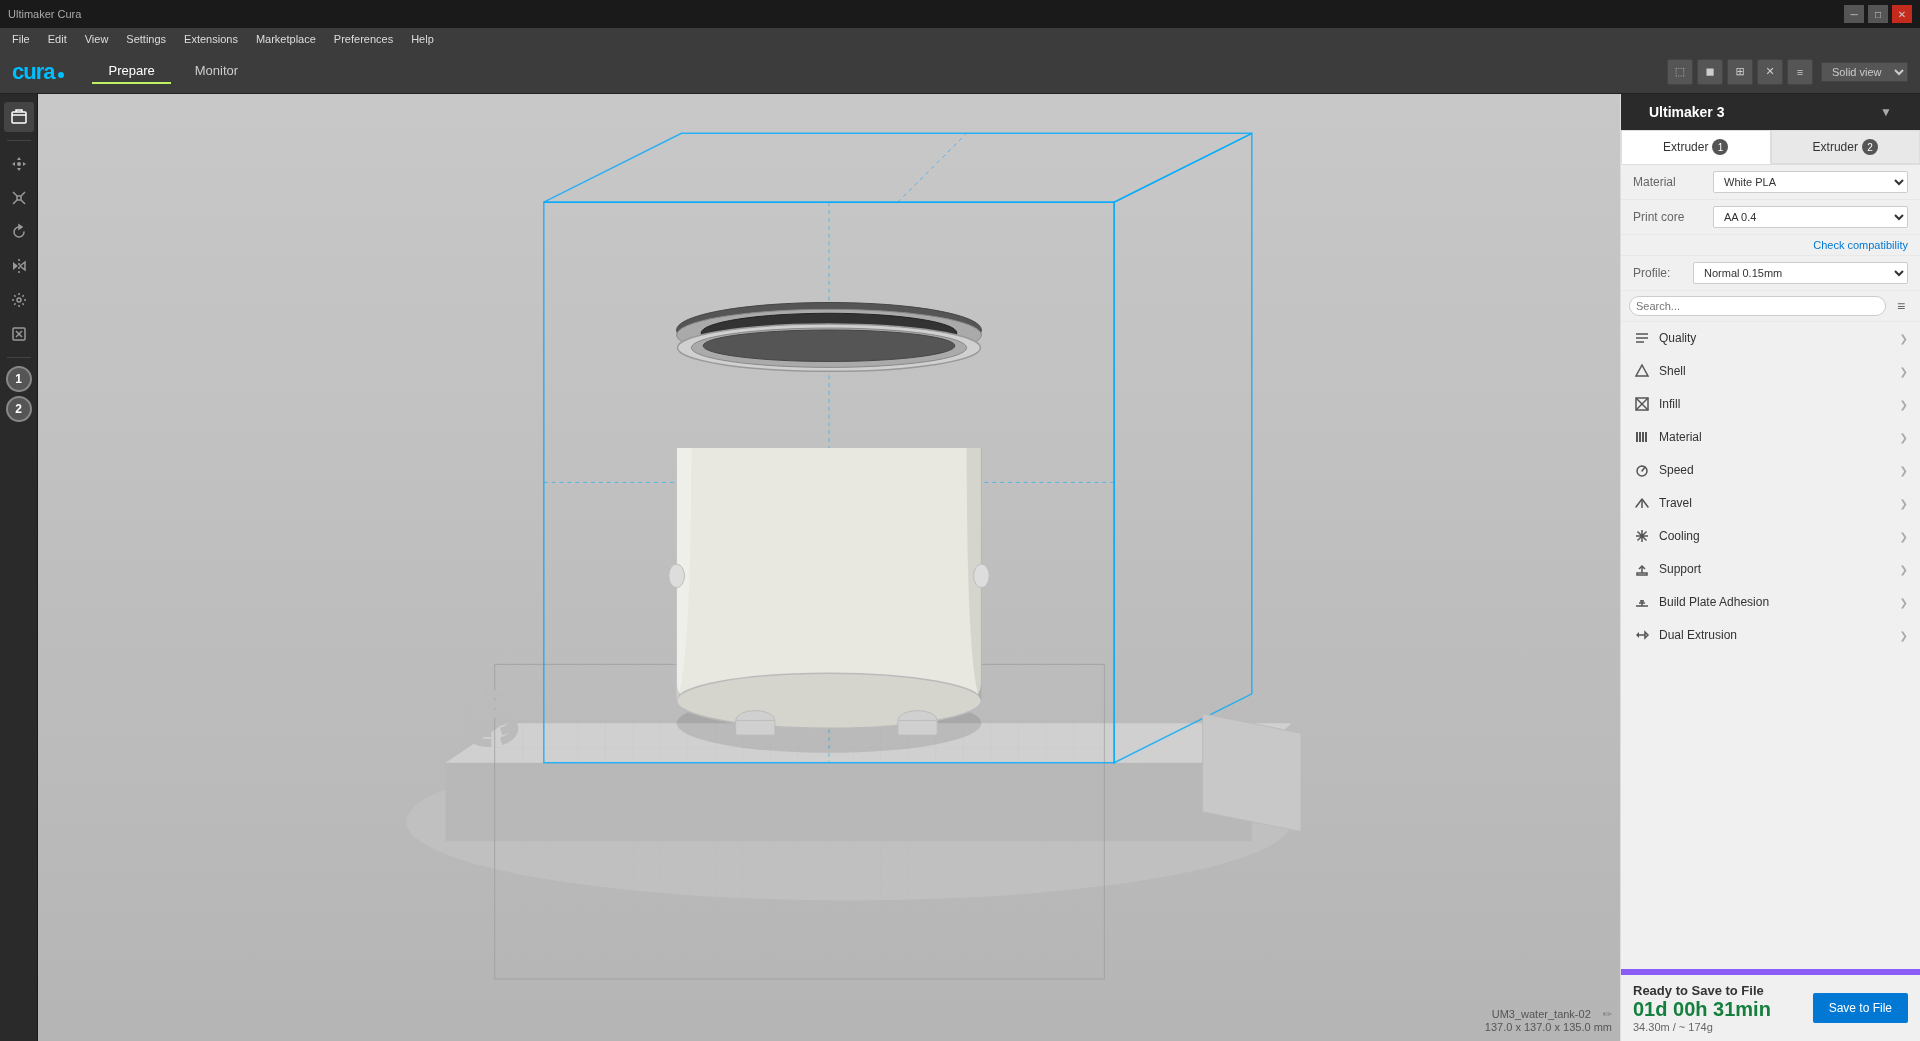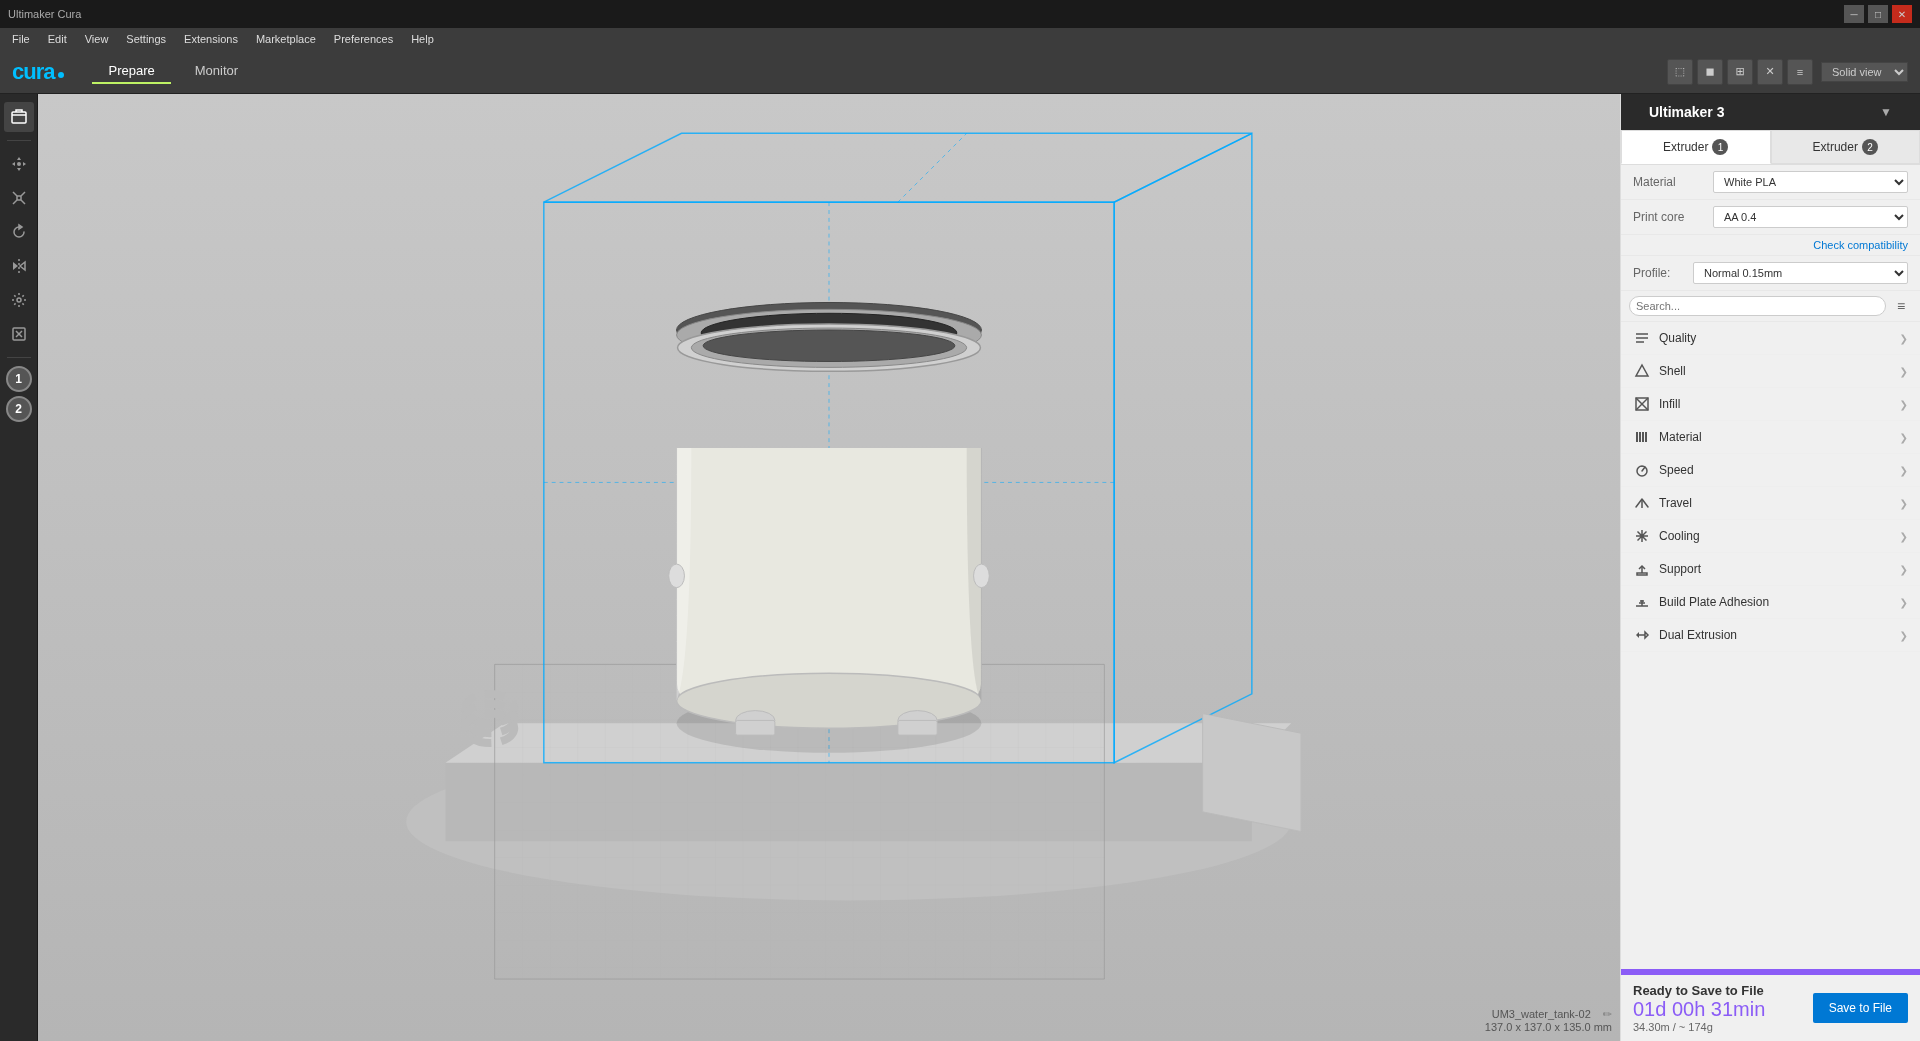--- a/index.html
+++ b/index.html
@@ -304,21 +304,21 @@
     #bottom-bar {
       background: #f0f0f0;
       border-top: 6px solid #8b5cf6;
       padding: 8px 12px;
       display: flex;
       align-items: center;
       justify-content: space-between;
     }
     .status-left {}
     .status-title { font-size: 13px; font-weight: bold; color: #333; }
-    .status-time { font-size: 20px; font-weight: normal; color: #8b5cf6; }
+    .status-time { font-size: 20px; font-weight: bold; color: #15803d; }
     .status-details { font-size: 11px; color: #666; }
     .save-btn {
       background: #0078d4;
       color: #fff;
       border: none;
       padding: 8px 16px;
       font-size: 12px;
       cursor: pointer;
       border-radius: 2px;
     }

